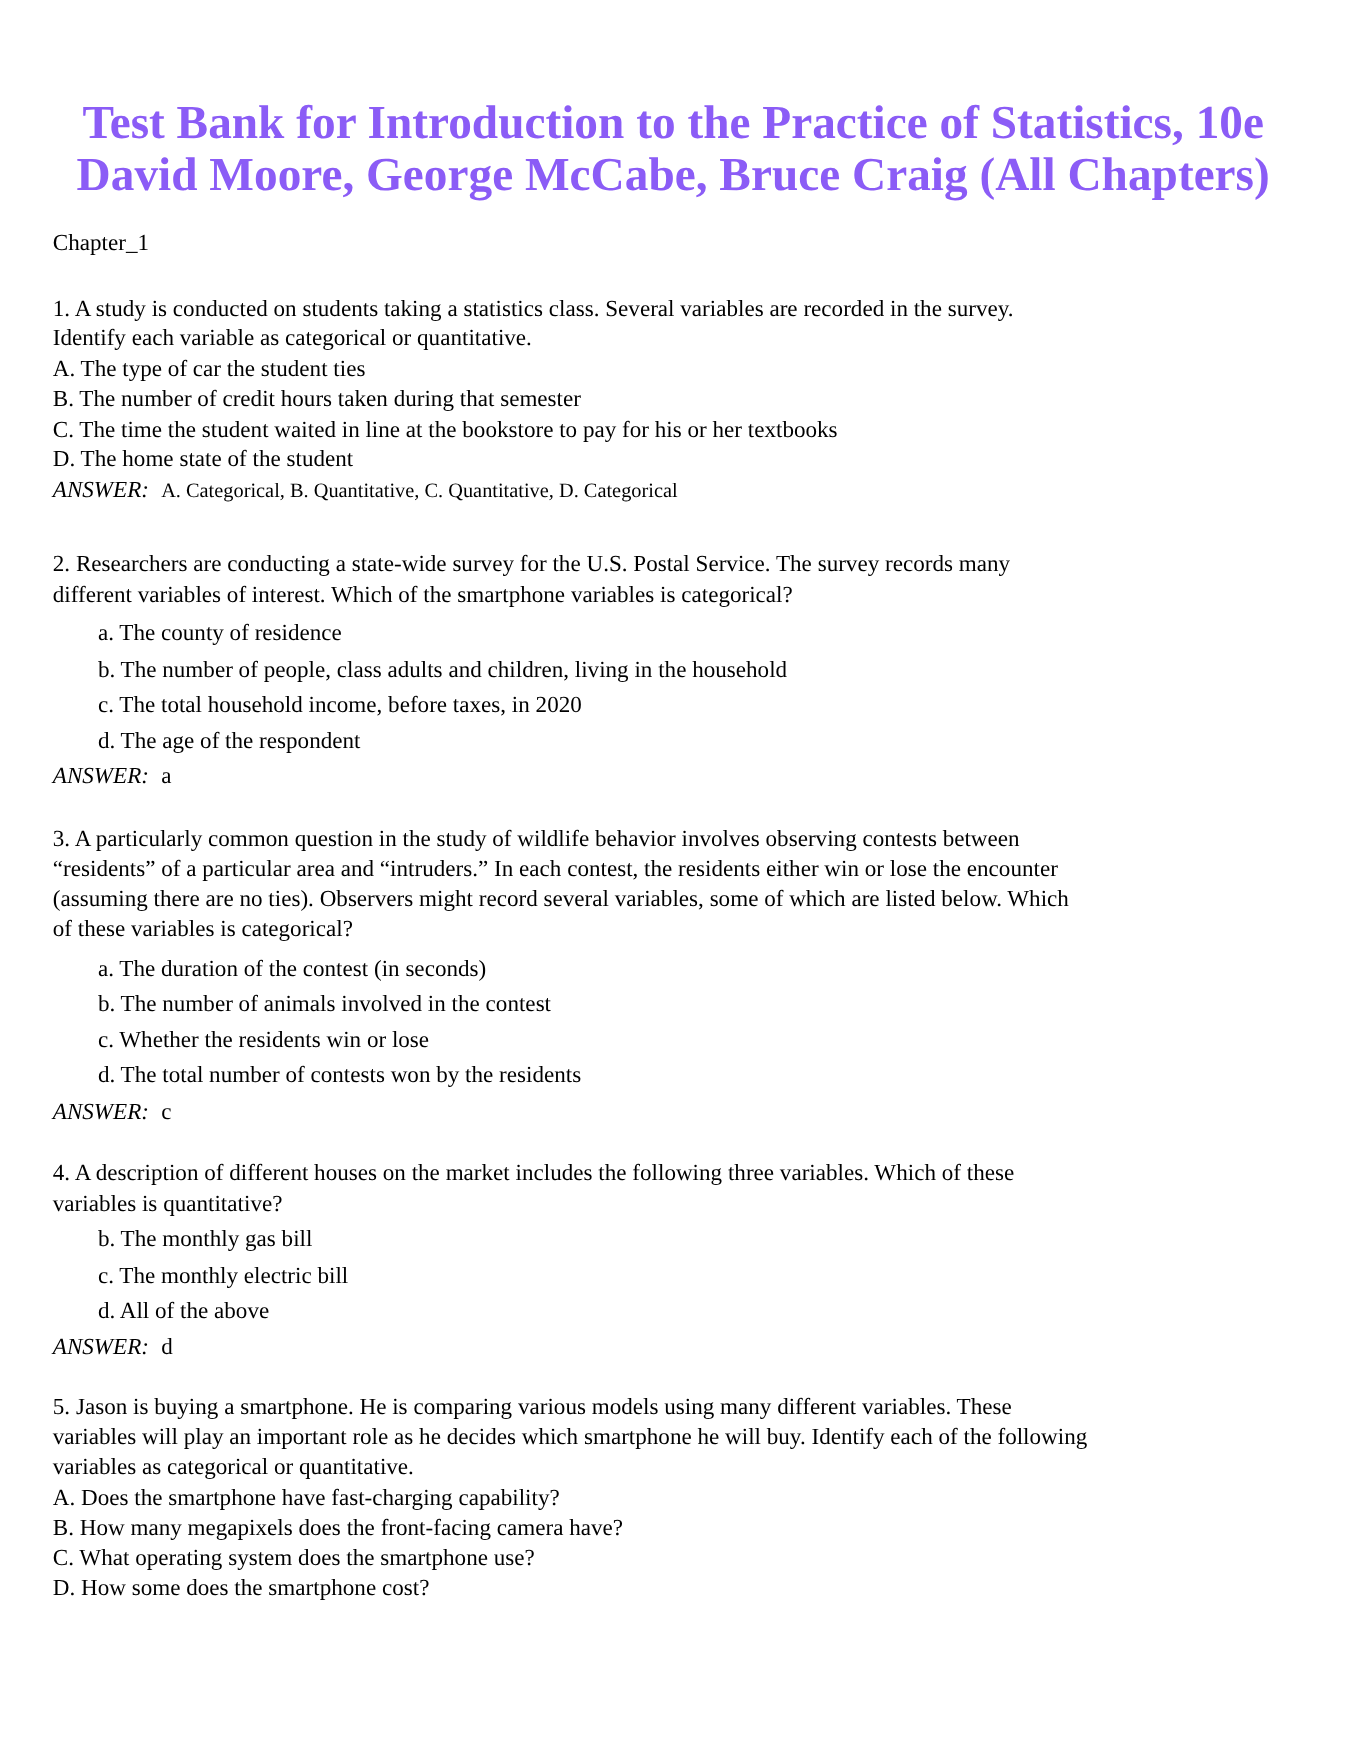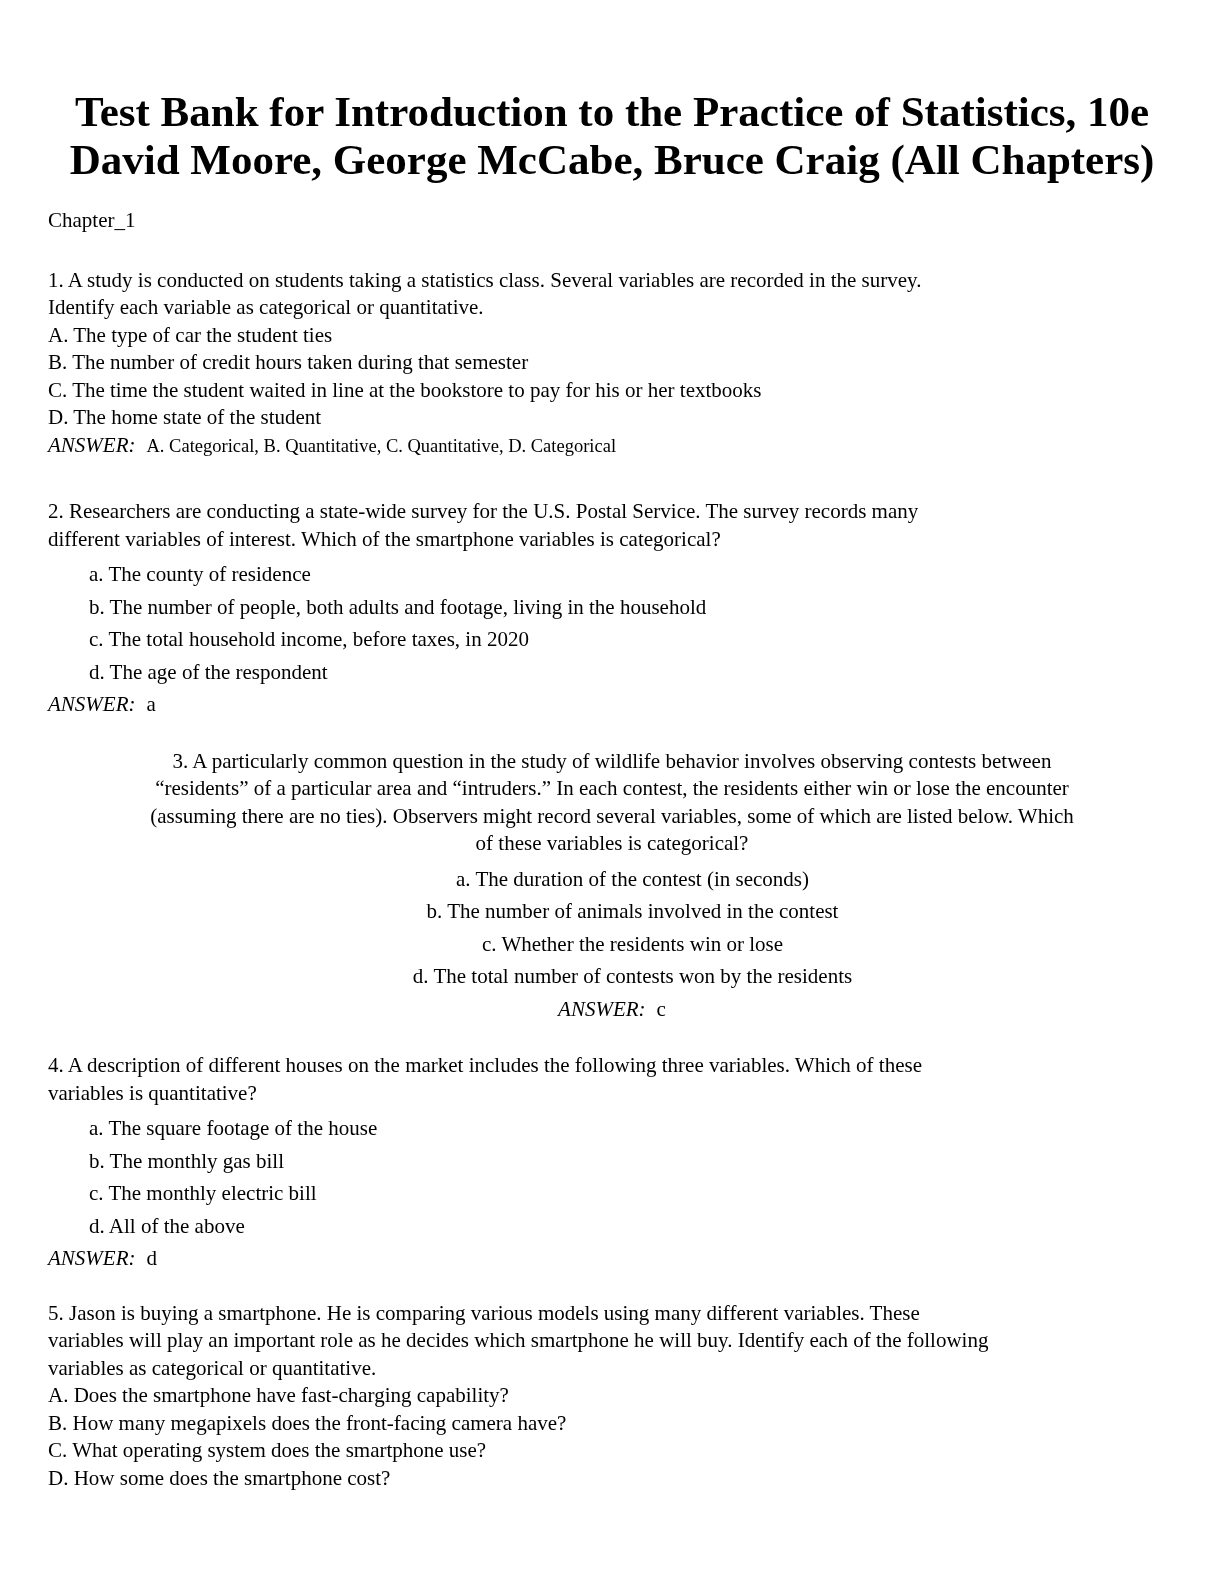--- a/index.html
+++ b/index.html
@@ -29,21 +29,21 @@
     padding: 0 48px;
     font-size: 21px;
     line-height: 27.5px;
   }
   .chapter {
     margin-top: 23px;
   }
   .q { margin-top: 0; }
   .q1 { margin-top: 32px; }
   .q2 { margin-top: 38px; }
-  .q3 { margin-top: 29px; text-align: center; }
+  .q3 { margin-top: 29px; }
   .q4 { margin-top: 29px; }
   .q5 { margin-top: 27px; }
   .line {
     white-space: nowrap;
   }
   .opt {
     margin: 5px 0 0 41px;
     white-space: nowrap;
   }
   .opt.first {
@@ -59,21 +59,21 @@
   }
   .ans-text.small {
     font-size: 18.5px;
   }
 </style>
 </head>
 <body>
 
 <div class="page">
 
-  <div class="doc-title" style="color: #000000;">
+  <div class="doc-title" style="color: #8b5cf6;">
     <div>Test Bank for Introduction to the Practice of Statistics, 10e</div>
     <div>David Moore, George McCabe, Bruce Craig (All Chapters)</div>
   </div>
 
   <div class="content">
 
     <div class="chapter">Chapter_1</div>
 
     <section class="q q1">
       <div class="line">1. A study is conducted on students taking a statistics class. Several variables are recorded in the survey.</div>
@@ -84,21 +84,21 @@
       <div class="line">D. The home state of the student</div>
       <div class="ans-row">
         <span class="ans-label">ANSWER:</span><span class="ans-text small">A. Categorical, B. Quantitative, C. Quantitative, D. Categorical</span>
       </div>
     </section>
 
     <section class="q q2">
       <div class="line">2. Researchers are conducting a state-wide survey for the U.S. Postal Service. The survey records many</div>
       <div class="line">different variables of interest. Which of the smartphone variables is categorical?</div>
       <div class="opt first">a. The county of residence</div>
-      <div class="opt">b. The number of people, both adults and footage, living in the household</div>
+      <div class="opt">b. The number of people, class adults and children, living in the household</div>
       <div class="opt">c. The total household income, before taxes, in 2020</div>
       <div class="opt">d. The age of the respondent</div>
       <div class="ans-row spaced">
         <span class="ans-label">ANSWER:</span><span class="ans-text">a</span>
       </div>
     </section>
 
     <section class="q q3">
       <div class="line">3. A particularly common question in the study of wildlife behavior involves observing contests between</div>
       <div class="line">“residents” of a particular area and “intruders.” In each contest, the residents either win or lose the encounter</div>
@@ -109,21 +109,20 @@
       <div class="opt">c. Whether the residents win or lose</div>
       <div class="opt">d. The total number of contests won by the residents</div>
       <div class="ans-row spaced">
         <span class="ans-label">ANSWER:</span><span class="ans-text">c</span>
       </div>
     </section>
 
     <section class="q q4">
       <div class="line">4. A description of different houses on the market includes the following three variables. Which of these</div>
       <div class="line">variables is quantitative?</div>
-      <div class="opt first">a. The square footage of the house</div>
       <div class="opt">b. The monthly gas bill</div>
       <div class="opt">c. The monthly electric bill</div>
       <div class="opt">d. All of the above</div>
       <div class="ans-row spaced">
         <span class="ans-label">ANSWER:</span><span class="ans-text">d</span>
       </div>
     </section>
 
     <section class="q q5">
       <div class="line">5. Jason is buying a smartphone. He is comparing various models using many different variables. These</div>

